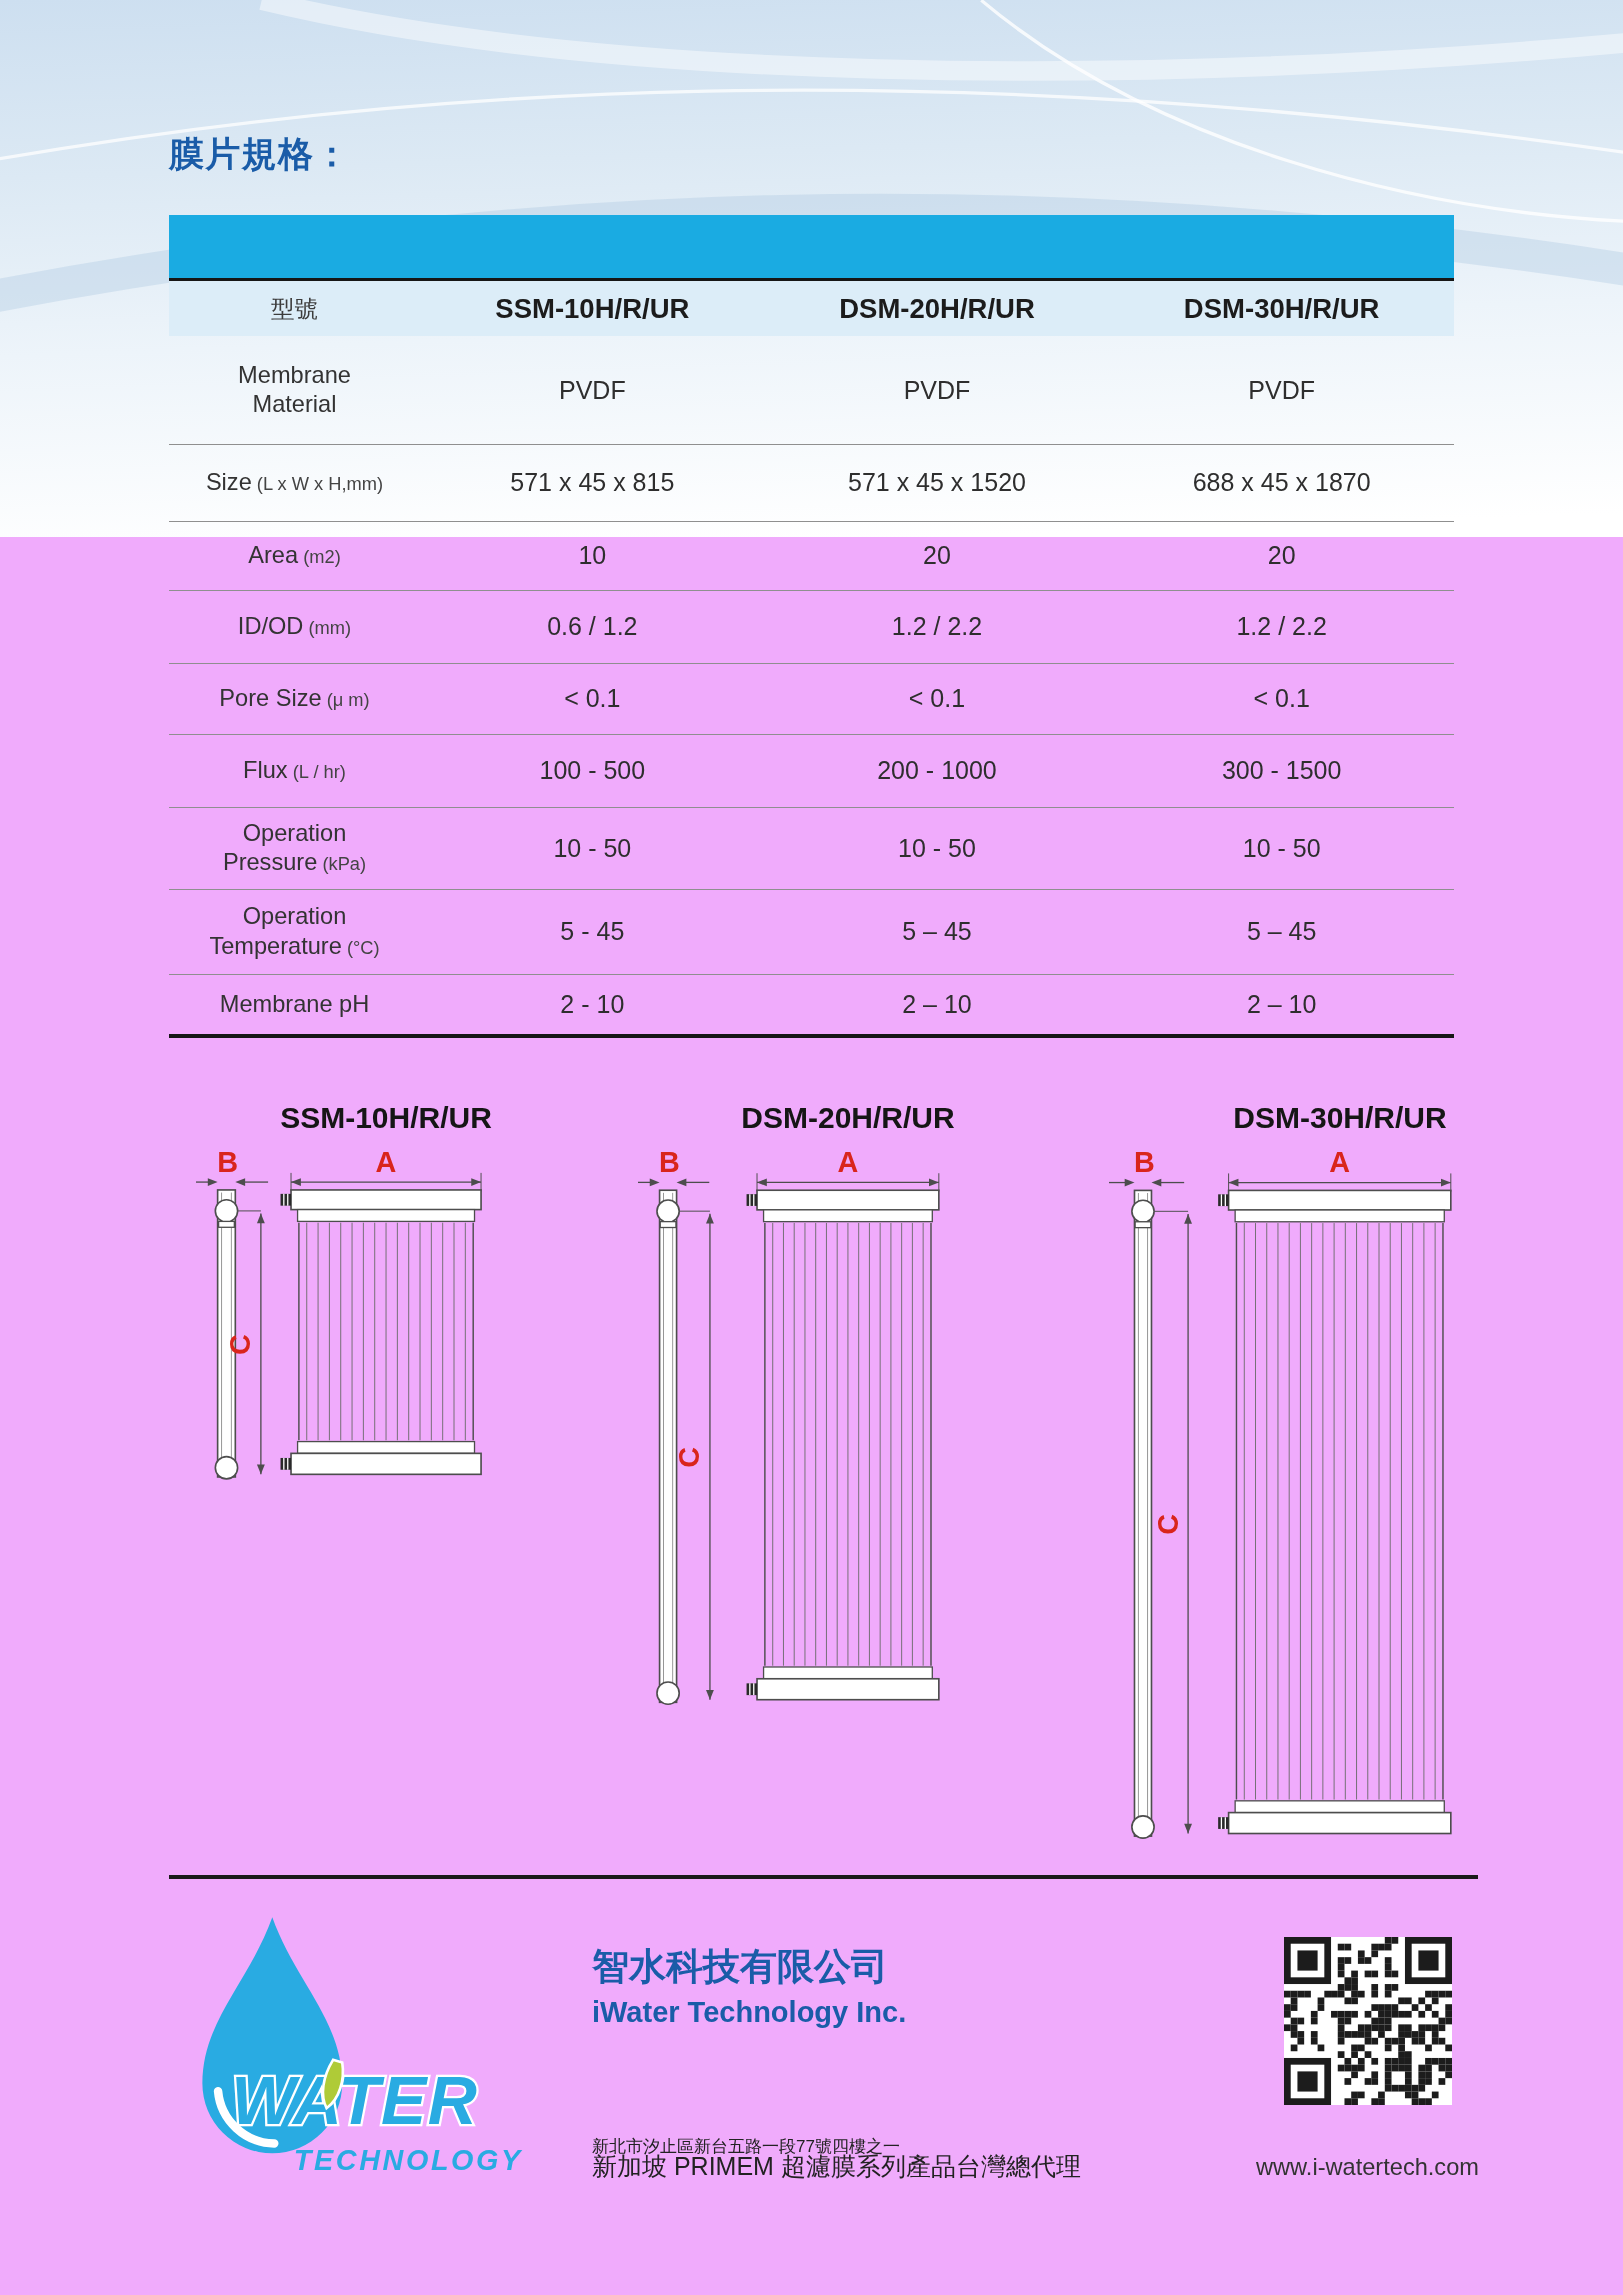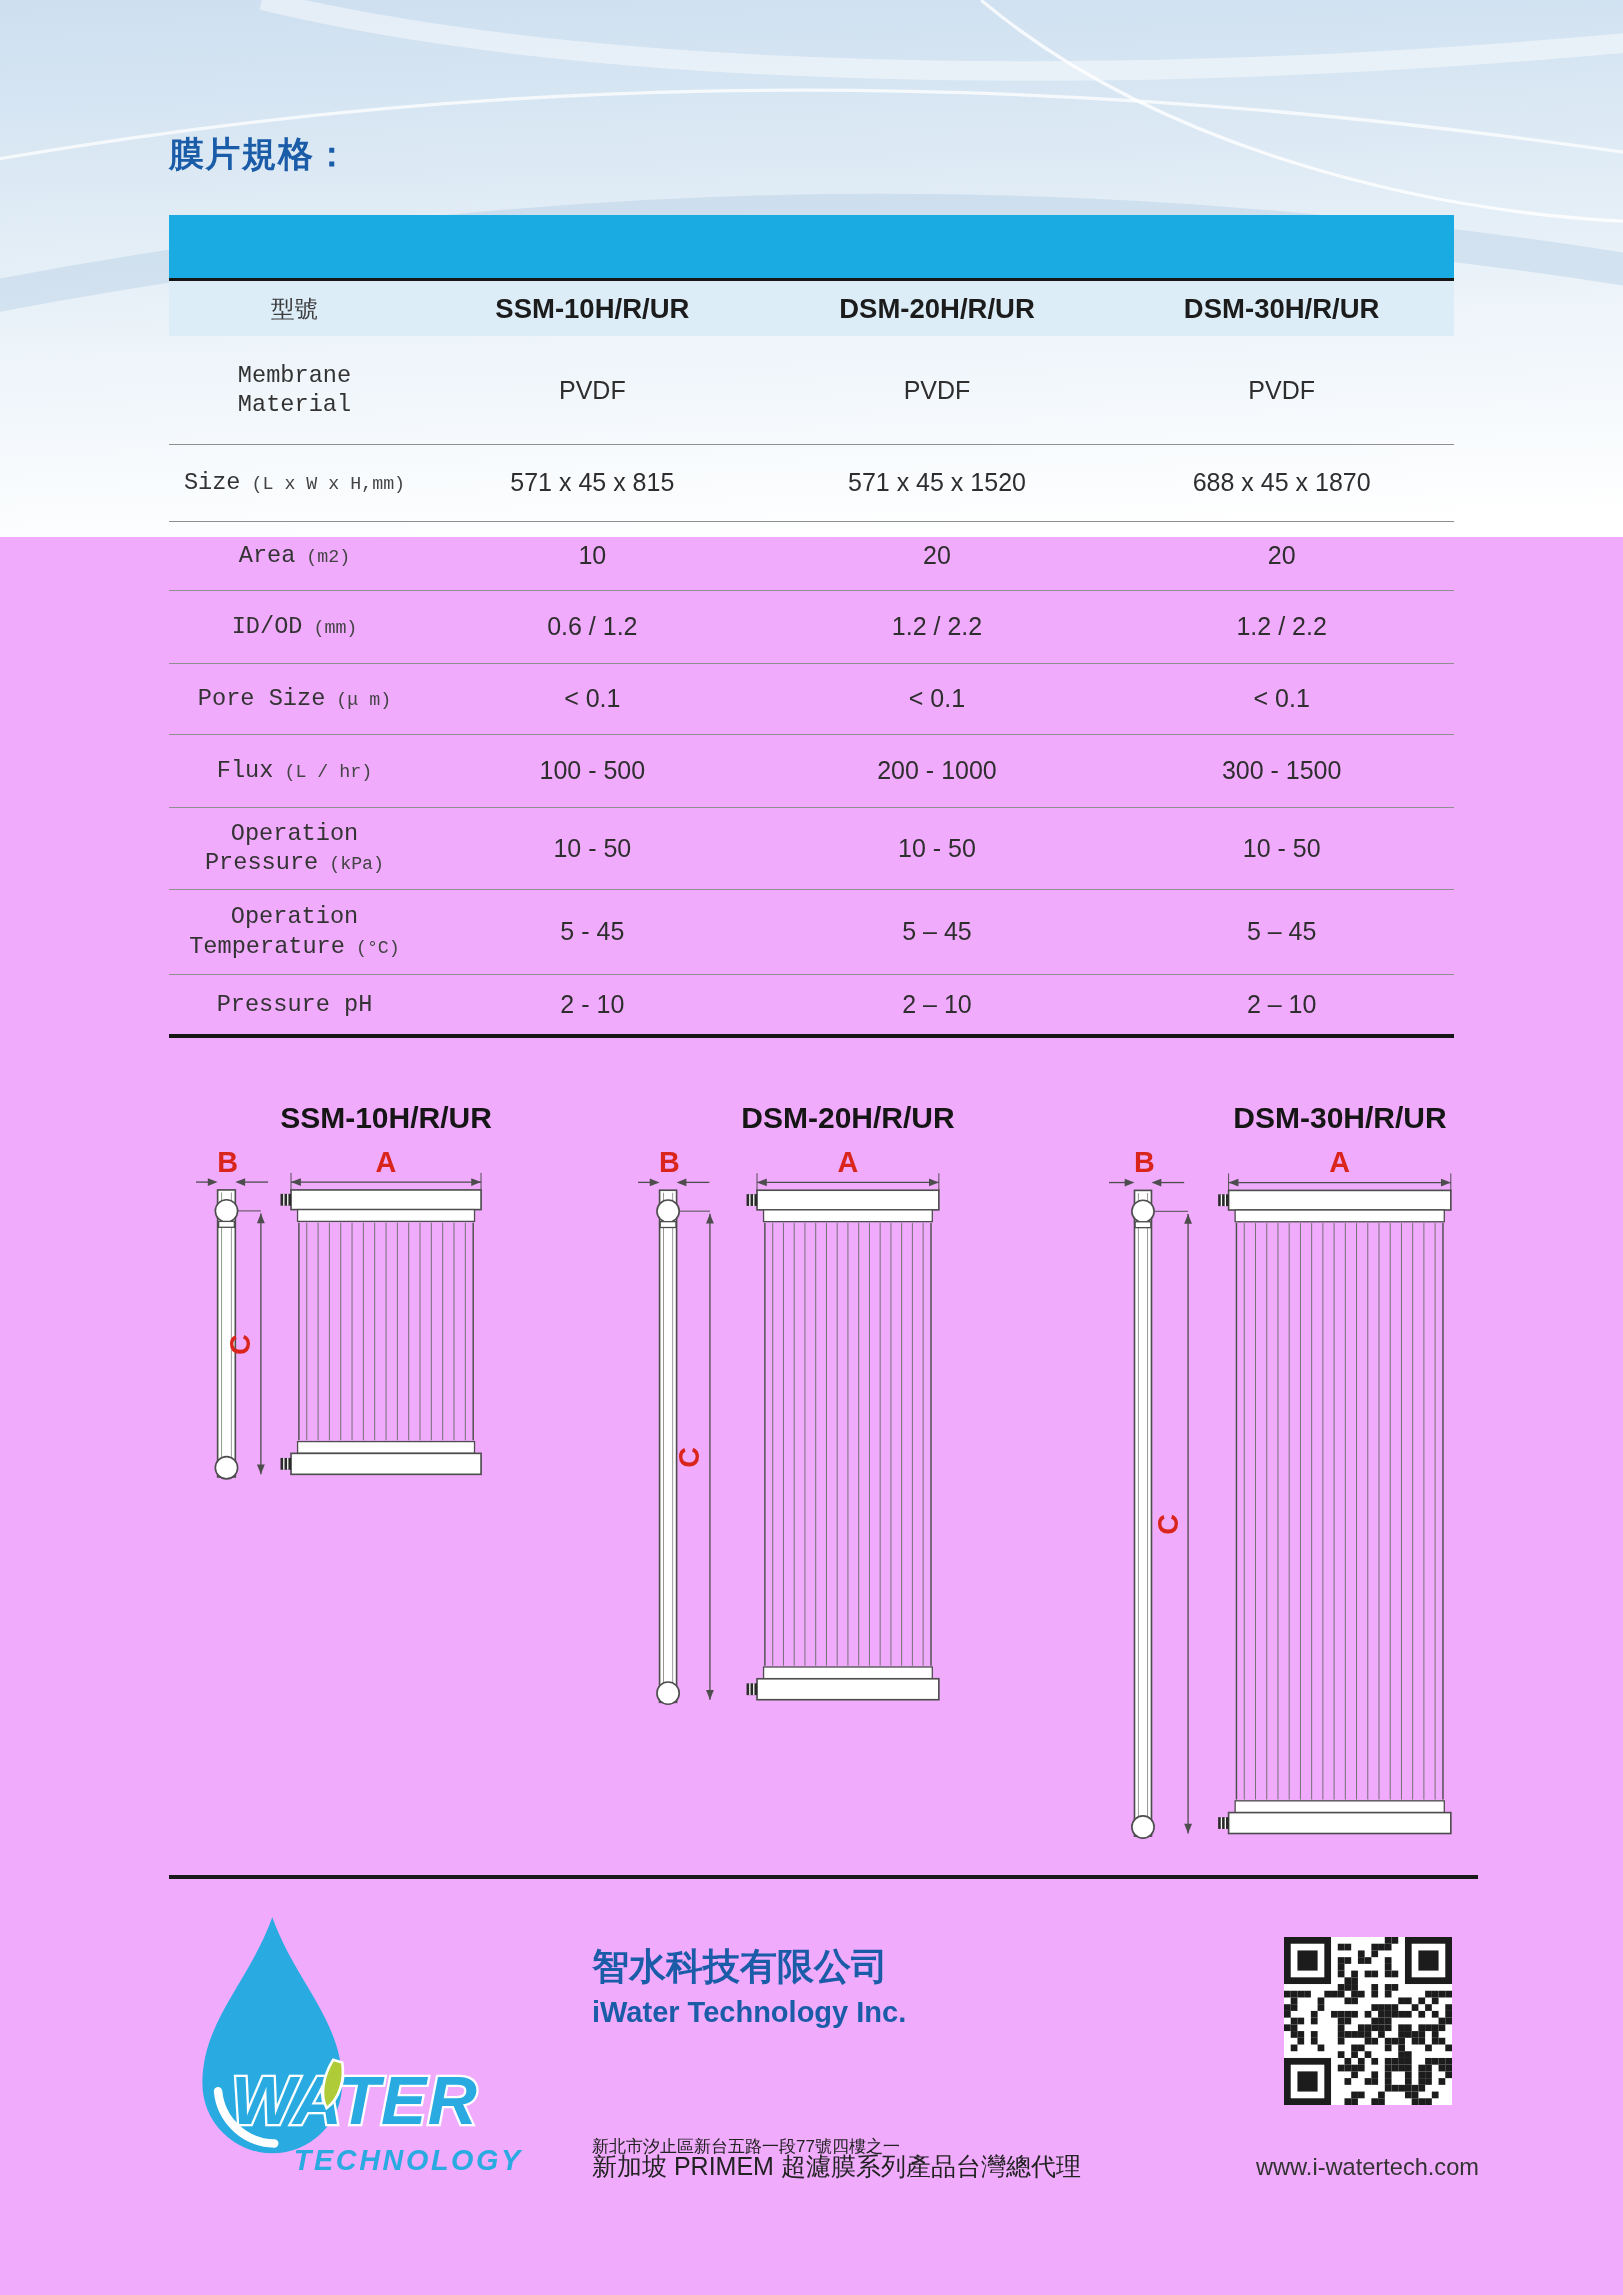--- a/index.html
+++ b/index.html
@@ -17,21 +17,21 @@
   .cyanbar{height:63px;background:#1AABE2;}
   .blackline{height:3.3px;background:#161616;}
   table.spec{border-collapse:collapse;width:1285px;table-layout:fixed;}
   table.spec th,table.spec td{text-align:center;vertical-align:middle;padding:0;}
   table.spec thead tr{background:#DCEDF8;height:55px;}
   th.model{font-size:27.5px;font-weight:bold;color:#1c1c1c;}
   th.rowkey{font-size:23.6px;font-weight:normal;color:#3c3c3c;}
   table.spec tbody tr{border-top:1.3px solid #8f8f8f;}
   table.spec tbody tr:first-child{border-top:none;}
   table.spec tbody{border-bottom:4.6px solid #161616;}
-  td.lblcell{font-size:23.6px;color:#333;line-height:1.25;font-family:Liberation Mono, monospace;}
+  td.lblcell{font-size:23.6px;color:#333;line-height:1.25;}
   td.lblcell .u{font-size:18.3px;color:#444;}
   td.valcell{font-size:25px;color:#2e2e2e;}
   
   .diag-title{position:absolute;width:340px;text-align:center;top:1101px;
               font-size:30px;font-weight:bold;color:#161616;}
   .dt0{left:216px;} .dt1{left:678px;} .dt2{left:1170px;}
   .diagsvg{position:absolute;top:1148px;}
   .ds0{left:196px;} .ds1{left:638px;} .ds2{left:1109px;}
   
   .foot-rule{position:absolute;left:169px;top:1875px;width:1309px;height:3.9px;background:#1a1a1a;}
@@ -136,21 +136,21 @@
             <td class="lblcell">
               <div><span>Operation</span></div>
               <div><span>Temperature</span><span class="u"> (°C)</span></div>
             </td>
             <td class="valcell">5 - 45</td>
             <td class="valcell">5 – 45</td>
             <td class="valcell">5 – 45</td>
           </tr>
           <tr style="height: 62px;">
             <td class="lblcell">
-              <div><span>Pressure pH</span></div>
+              <div><span>Membrane pH</span></div>
             </td>
             <td class="valcell">2 - 10</td>
             <td class="valcell">2 – 10</td>
             <td class="valcell">2 – 10</td>
           </tr>
         </tbody>
     </table>
   </div>
 
   <div class="diag-title dt0">SSM-10H/R/UR</div>

